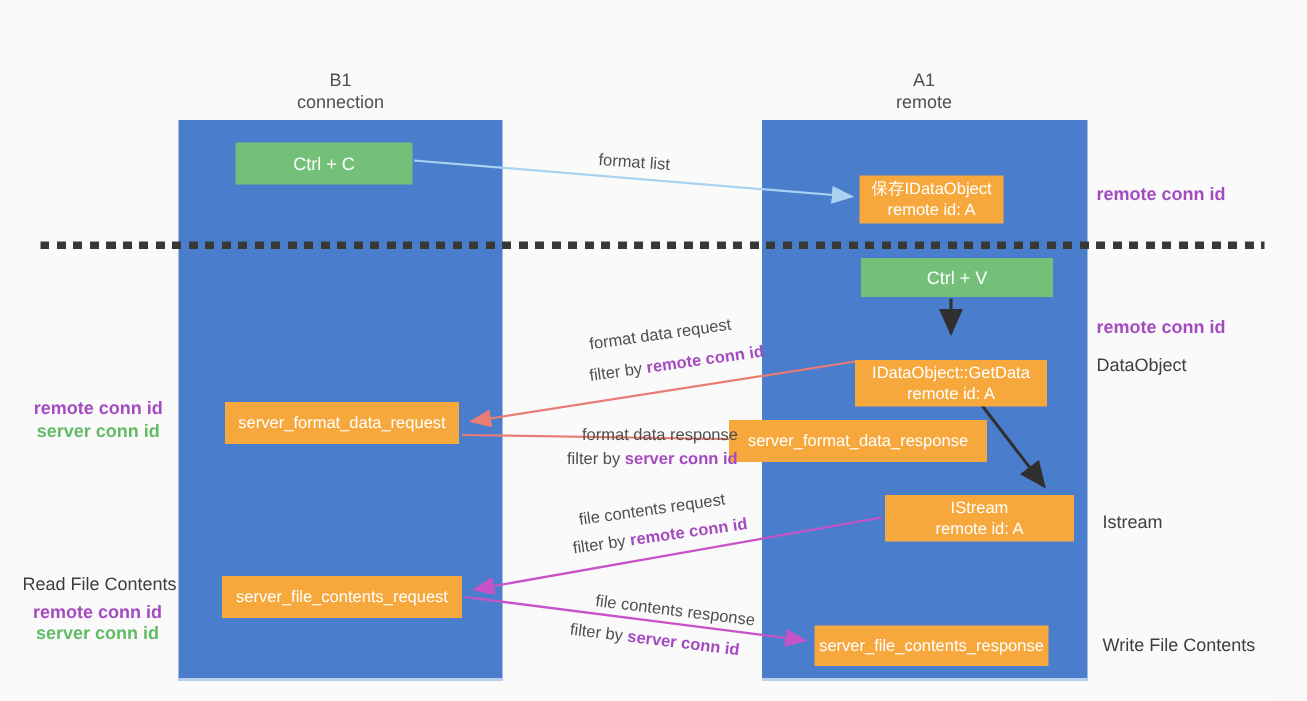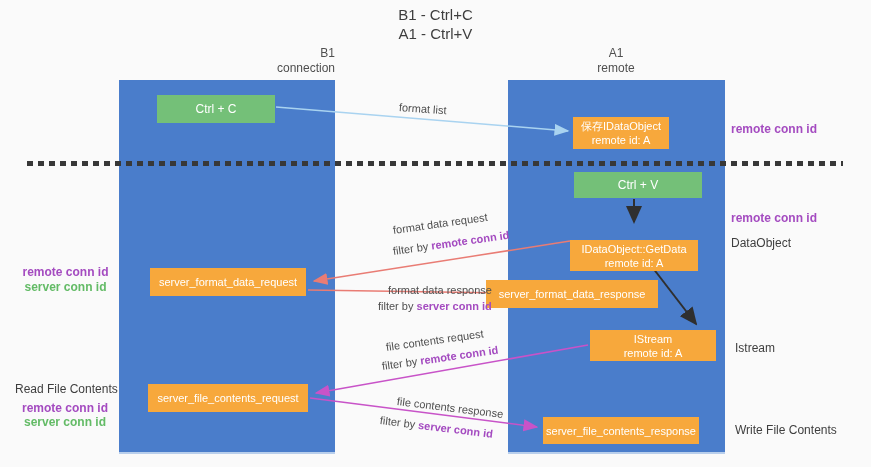--- a/index.html
+++ b/index.html
@@ -7,21 +7,21 @@
     position:relative;
     width:871px;height:467px;
     background:var(--bg);
     font-family:"Liberation Sans", sans-serif;
     overflow:hidden;
     color:var(--text);
   }
   .abs{position:absolute;}
   .title{top:5px;left:0;width:100%;text-align:center;font-size:15px;line-height:19px;color:var(--text);}
   .lane-header{top:46px;width:216px;text-align:center;font-size:12px;line-height:15px;color:var(--muted);}
-  .lane-header.left{left:119px;text-align:right;}
+  .lane-header.left{left:119px;}
   .lane-header.right{left:508px;}
   .panel{top:80px;width:216px;height:372px;background:var(--panel);border-bottom:2px solid #b9cfec;z-index:1;}
   .panel.left{left:119px;}
   .panel.right{left:508px;width:217px;}
   .dash-line{left:27px;top:161px;width:816px;height:5px;z-index:4;
     background:repeating-linear-gradient(90deg,var(--dash) 0 6px,transparent 6px 11px);}
   .node{display:flex;flex-direction:column;align-items:center;justify-content:center;
     color:#fff;text-align:center;z-index:3;white-space:nowrap;}
   .node.orange{background:var(--orange);font-size:11px;line-height:14px;}
   .node.green{background:var(--greenbox);font-size:12px;}
@@ -63,24 +63,20 @@
   .mk-blue{fill:var(--arrowblue);}
   .mk-black{fill:var(--arrowblack);}
   .mk-red{fill:var(--arrowred);}
   .mk-mag{fill:var(--arrowmag);}
 </style>
 </head>
 <body>
 
 <div class="canvas">
 
-  <div class="abs title">
-    <div>B1 - Ctrl+C</div>
-    <div>A1 - Ctrl+V</div>
-  </div>
 
   <div class="abs lane-header left">
     <div>B1</div>
     <div>connection</div>
   </div>
   <div class="abs lane-header right">
     <div>A1</div>
     <div>remote</div>
   </div>
 

